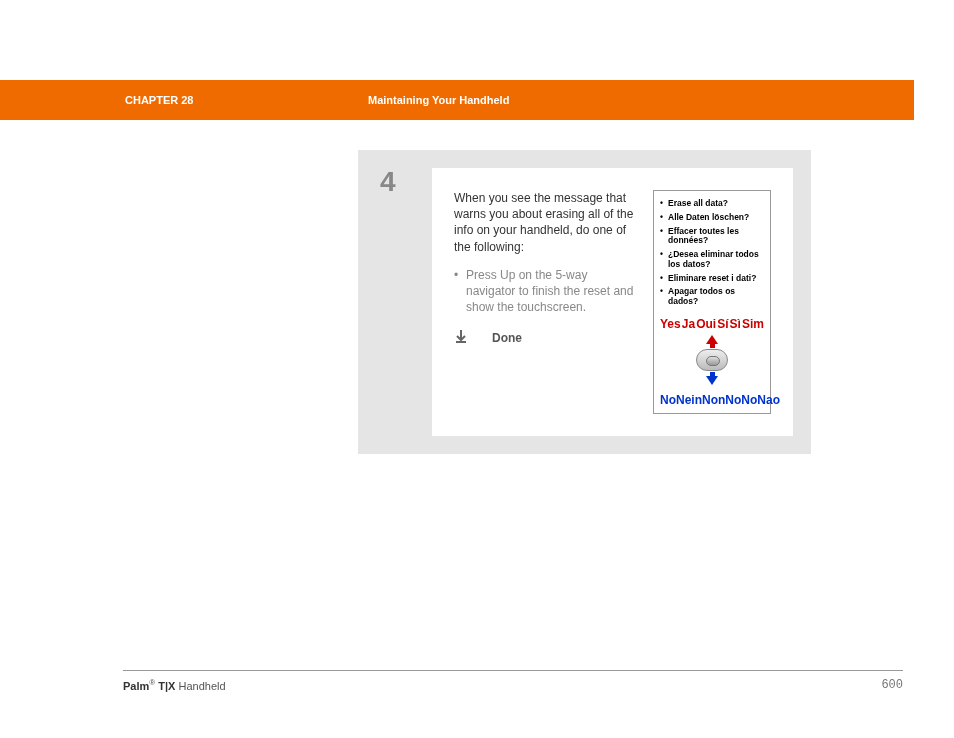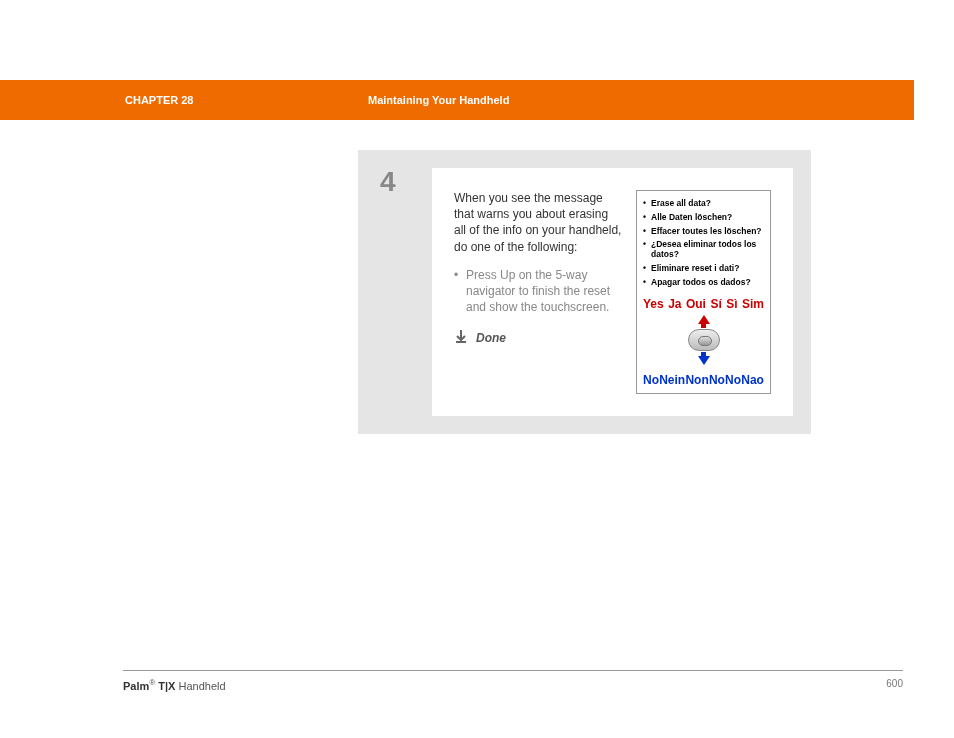--- a/index.html
+++ b/index.html
@@ -66,28 +66,27 @@
   }
   .bullet-list li::before {
     content: "•";
     position: absolute;
     left: 0;
     color: #888;
   }
   .done-row {
     display: flex;
     align-items: center;
-    gap: 8px;
+    gap: 24px;
     margin-top: 6px;
-    font-style: italic;
   }
   .done-icon { color: #666; font-size: 16px; line-height: 1; }
   .done-label { font-weight: bold; color: #555; font-size: 12px; }
   .screenshot {
-    width: 135px;
+    width: 118px;
     border: 1px solid #999;
     margin: 6px 6px 6px 4px;
     background: #fff;
     padding: 8px 6px 4px 6px;
     font-size: 8.5px;
     display: flex;
     flex-direction: column;
   }
   .msg-list { list-style: none; flex: 1; }
   .msg-list li {
@@ -162,21 +161,21 @@
     right: 51px;
     top: 678px;
     display: flex;
     justify-content: space-between;
     align-items: flex-start;
     font-size: 11px;
     color: #555;
   }
   .footer .brand { font-weight: bold; color: #333; }
   .footer .reg { font-size: 8px; vertical-align: super; }
-  .footer .page { font-size: 10px; color: #777; }
+  .footer .page { font-size: 12px; color: #777; font-family: Liberation Mono, monospace; }
 </style>
 </head>
 <body>
 
 <div class="header-bar">
   <span class="chapter-label">CHAPTER 28</span>
   <span class="chapter-title">Maintaining Your Handheld</span>
 </div>
 
 <div class="content-box">
@@ -195,21 +194,21 @@
             <line x1="2" y1="13" x2="12" y2="13" stroke="#666" stroke-width="2"></line>
           </svg>
         </span>
         <span class="done-label">Done</span>
       </div>
     </div>
     <div class="screenshot">
       <ul class="msg-list">
         <li>Erase all data?</li>
         <li>Alle Daten löschen?</li>
-        <li>Effacer toutes les löschen?</li>
+        <li>Effacer toutes les données?</li>
         <li>¿Desea eliminar todos los datos?</li>
         <li>Eliminare reset i dati?</li>
         <li>Apagar todos os dados?</li>
       </ul>
       <div class="yes-row">
         <span>Yes</span>
         <span>Ja</span>
         <span>Oui</span>
         <span>Sí</span>
         <span>Sì</span>

